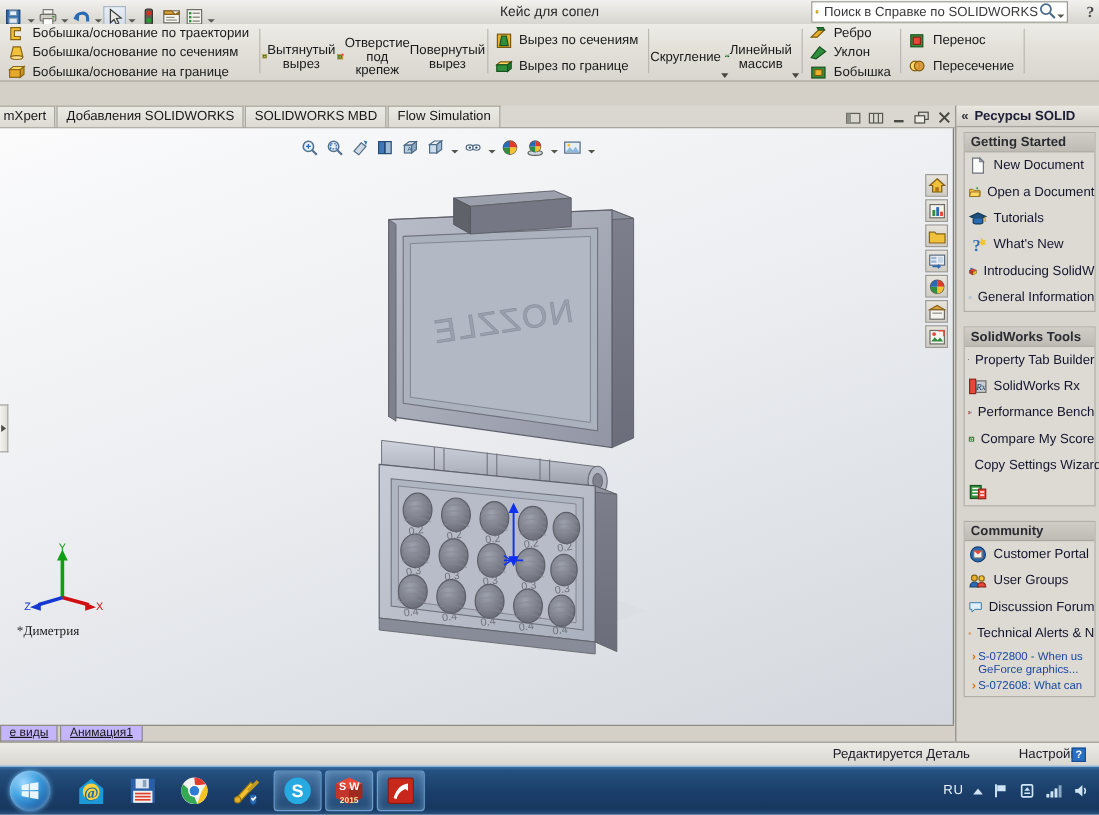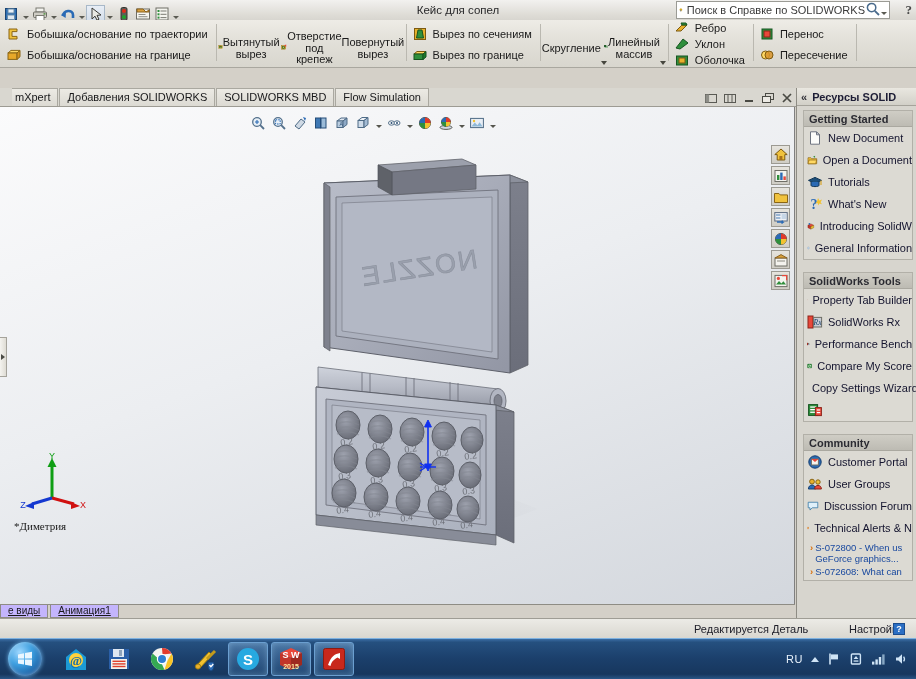--- a/index.html
+++ b/index.html
@@ -82,21 +82,20 @@
   .trunc-group { padding-left:8px; color:#1a1a1a; font-size:11px;
                  display:flex;flex-direction:column;justify-content:center; line-height:13px;}
   .ic16 { width:16px;height:16px; }
   .ic24 { width:24px;height:24px; }
 
   
   #cmtabs {
     position:absolute; left:0; top:88px; width:916px; height:19px;
     background:#d9d7d0; display:flex; align-items:center;
     border-bottom:1px solid #9d9b93;
-    padding-left:12px;
   }
   .cmtab {
     height:18px; line-height:17px; padding:0 7px; font-size:11px; color:#18181a;
     background:linear-gradient(#eceae4,#dcdad3); border:1px solid #aaa8a0;
     border-bottom:none; margin-right:1px; cursor:default; white-space:nowrap;
   }
   .cmtab.first { border-left:none; padding-left:3px; }
 
   
   #docbar {
@@ -348,20 +347,27 @@
 
 <div id="ribbon">
 
   <div class="rgroup">
     <div class="vlist">
       <div class="vrow">
         <svg class="ic16" viewBox="0 0 16 16">
           <path d="M3 3 h8 v2.6 h-5 v4.8 h5 V13 H3 Z" fill="#f0c23c" stroke="#8a6514"></path>
         </svg>
         <span class="lbl">Бобышка/основание по траектории</span>
+      </div>
+      <div class="vrow">
+        <svg class="ic16" viewBox="0 0 16 16">
+          <path d="M5 3 h6 l2 8 H3 Z" fill="#f0c23c" stroke="#8a6514"></path>
+          <ellipse cx="8" cy="12" rx="5" ry="1.6" fill="#ffe08a" stroke="#8a6514"></ellipse>
+        </svg>
+        <span class="lbl">Бобышка/основание по сечениям</span>
       </div>
       <div class="vrow">
         <svg class="ic16" viewBox="0 0 16 16">
           <path d="M2 6 l3-2.6 h9 l-3 2.6 Z" fill="#ffd863" stroke="#8a6514"></path>
           <rect x="2" y="6" width="9" height="6.4" fill="#e8a828" stroke="#8a6514"></rect>
           <path d="M11 6 l3-2.6 v6.4 l-3 2.6 Z" fill="#d49320" stroke="#8a6514"></path>
         </svg>
         <span class="lbl">Бобышка/основание на границе</span>
       </div>
     </div>
@@ -469,21 +475,21 @@
         <svg class="ic16" viewBox="0 0 16 16">
           <path d="M2 12 L9 3 L14 7 L6 13 Z" fill="#2f8f3c" stroke="#175420"></path>
         </svg>
         <span class="lbl">Уклон</span>
       </div>
       <div class="vrow">
         <svg class="ic16" viewBox="0 0 16 16">
           <rect x="2.5" y="4" width="11" height="9" fill="#2f8f3c" stroke="#175420"></rect>
           <rect x="5" y="6" width="6" height="5" fill="#e8b02c" stroke="#7d5a10"></rect>
         </svg>
-        <span class="lbl">Оболочка</span>
+        <span class="lbl">Бобышка</span>
       </div>
     </div>
   </div>
 
   <div class="rgroup">
     <div class="vlist">
       <div class="vrow">
         <svg class="ic16" viewBox="0 0 16 16">
           <rect x="3" y="3" width="10" height="10" fill="#2f8f3c" stroke="#175420"></rect>
           <rect x="5" y="5" width="6" height="6" fill="#e8483a" stroke="#8d2319"></rect>

